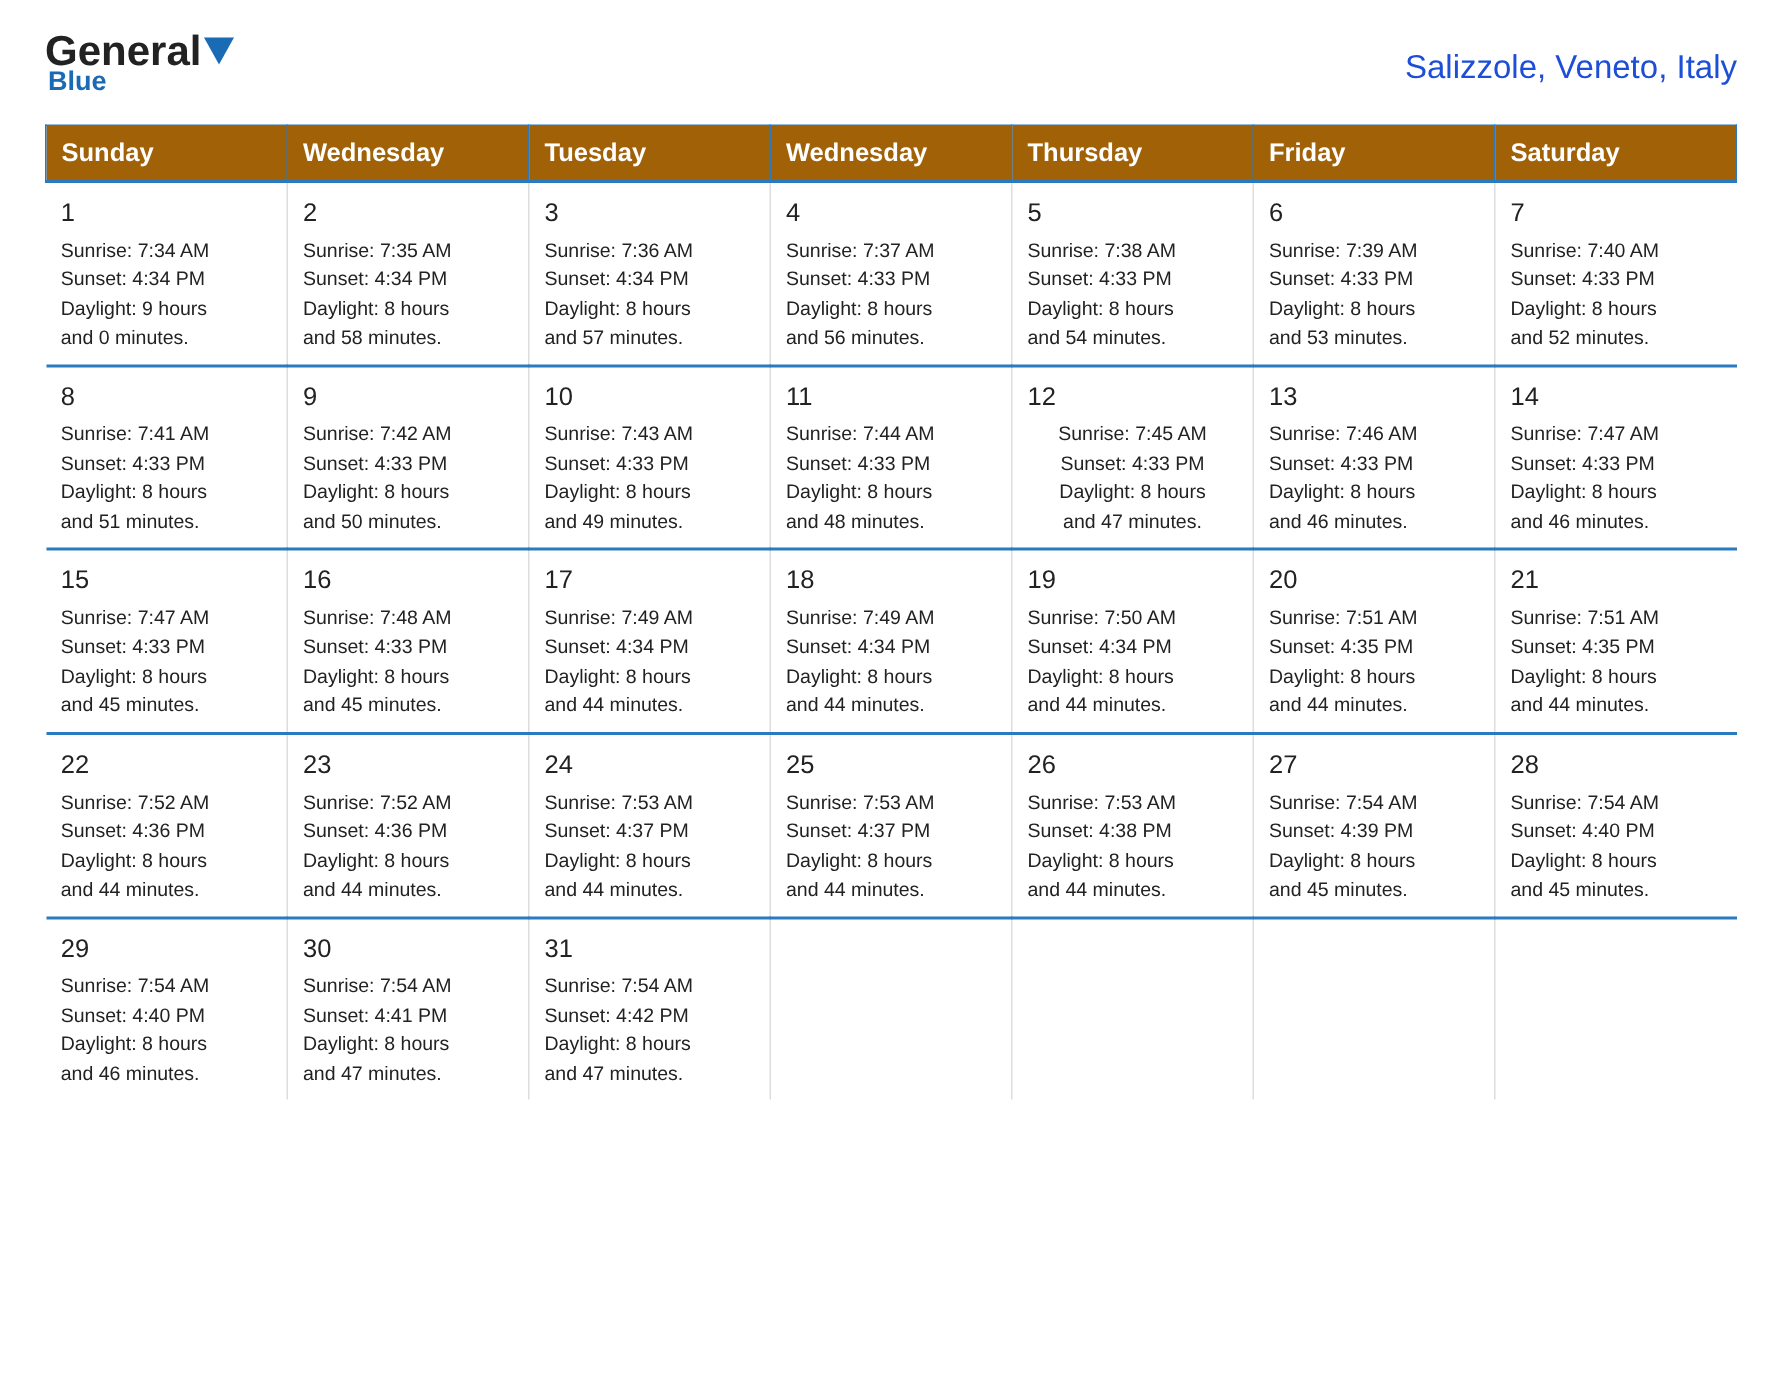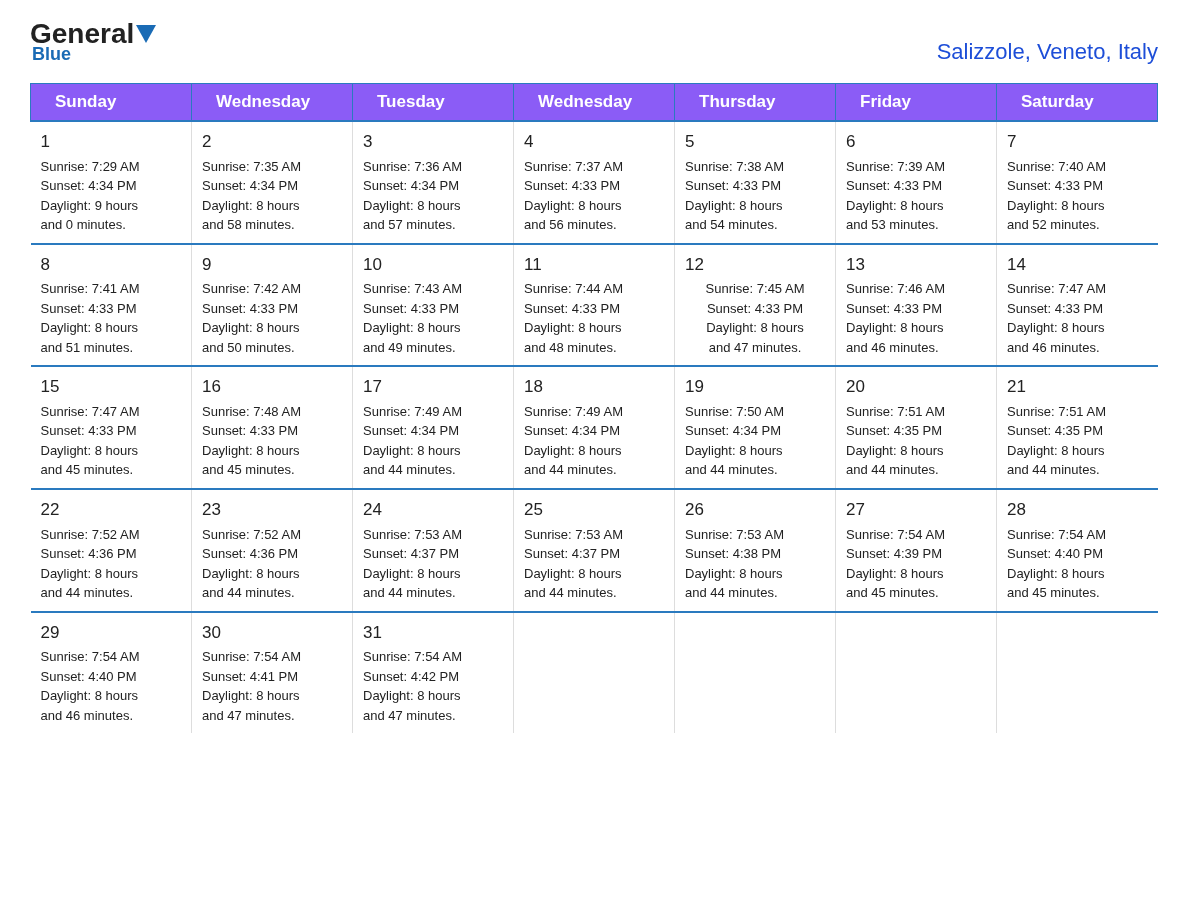--- a/index.html
+++ b/index.html
@@ -7,21 +7,21 @@
       font-family: Arial, sans-serif;
       background: #fff;
       color: #222;
       padding: 20px 30px;
       width: 1188px;
       min-height: 918px;
     }
     .header {
       display: flex;
       justify-content: space-between;
-      align-items: flex-end;
+      align-items: center;
       margin-bottom: 18px;
     }
     .logo {
       display: flex;
       flex-direction: column;
       align-items: flex-start;
     }
     .logo-text {
       display: flex;
       align-items: center;
@@ -61,23 +61,23 @@
       font-size: 22px;
       color: #1d4ed8;
       margin-top: 4px;
     }
     table {
       width: 100%;
       border-collapse: collapse;
       table-layout: fixed;
     }
     thead tr th {
-      background-color: #8b5cf6;
+      background-color: #a16207;
       color: #fff;
-      padding: 8px 24px;
+      padding: 8px 10px;
       font-size: 17px;
       font-weight: bold;
       text-align: left;
       border: 1px solid #2a7abf;
     }
     tbody tr {
       border-top: 2px solid #2a7abf;
     }
     tbody tr td {
       padding: 8px 10px;
@@ -129,21 +129,21 @@
         <th>Wednesday</th>
         <th>Thursday</th>
         <th>Friday</th>
         <th>Saturday</th>
       </tr>
   </thead>
   <tbody id="calendar-body">
   <tr>
         <td>
           <span class="day-number">1</span>
-          <div class="day-info" style="white-space: pre-line;">Sunrise: 7:29 AM
+          <div class="day-info" style="white-space: pre-line;">Sunrise: 7:34 AM
 Sunset: 4:34 PM
 Daylight: 9 hours
 and 0 minutes.</div>
         </td>
         <td>
           <span class="day-number">2</span>
           <div class="day-info" style="white-space: pre-line;">Sunrise: 7:35 AM
 Sunset: 4:34 PM
 Daylight: 8 hours
 and 58 minutes.</div>

